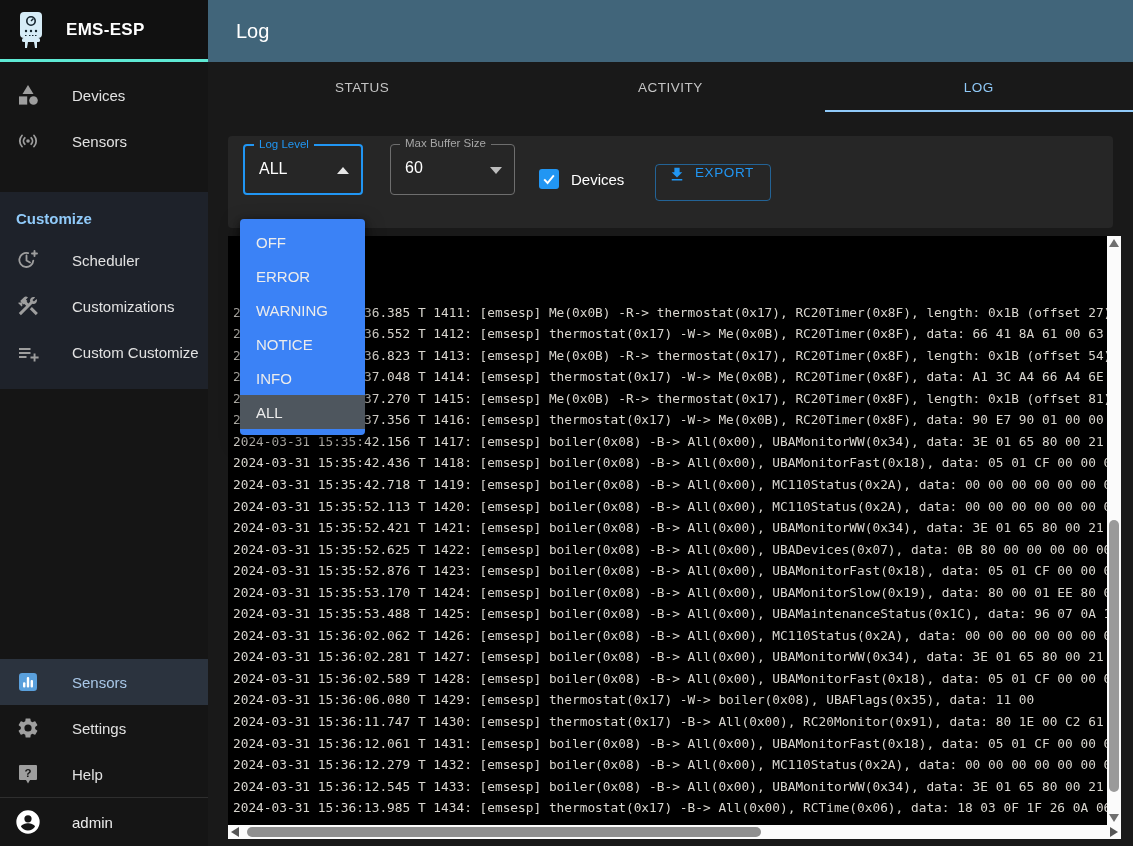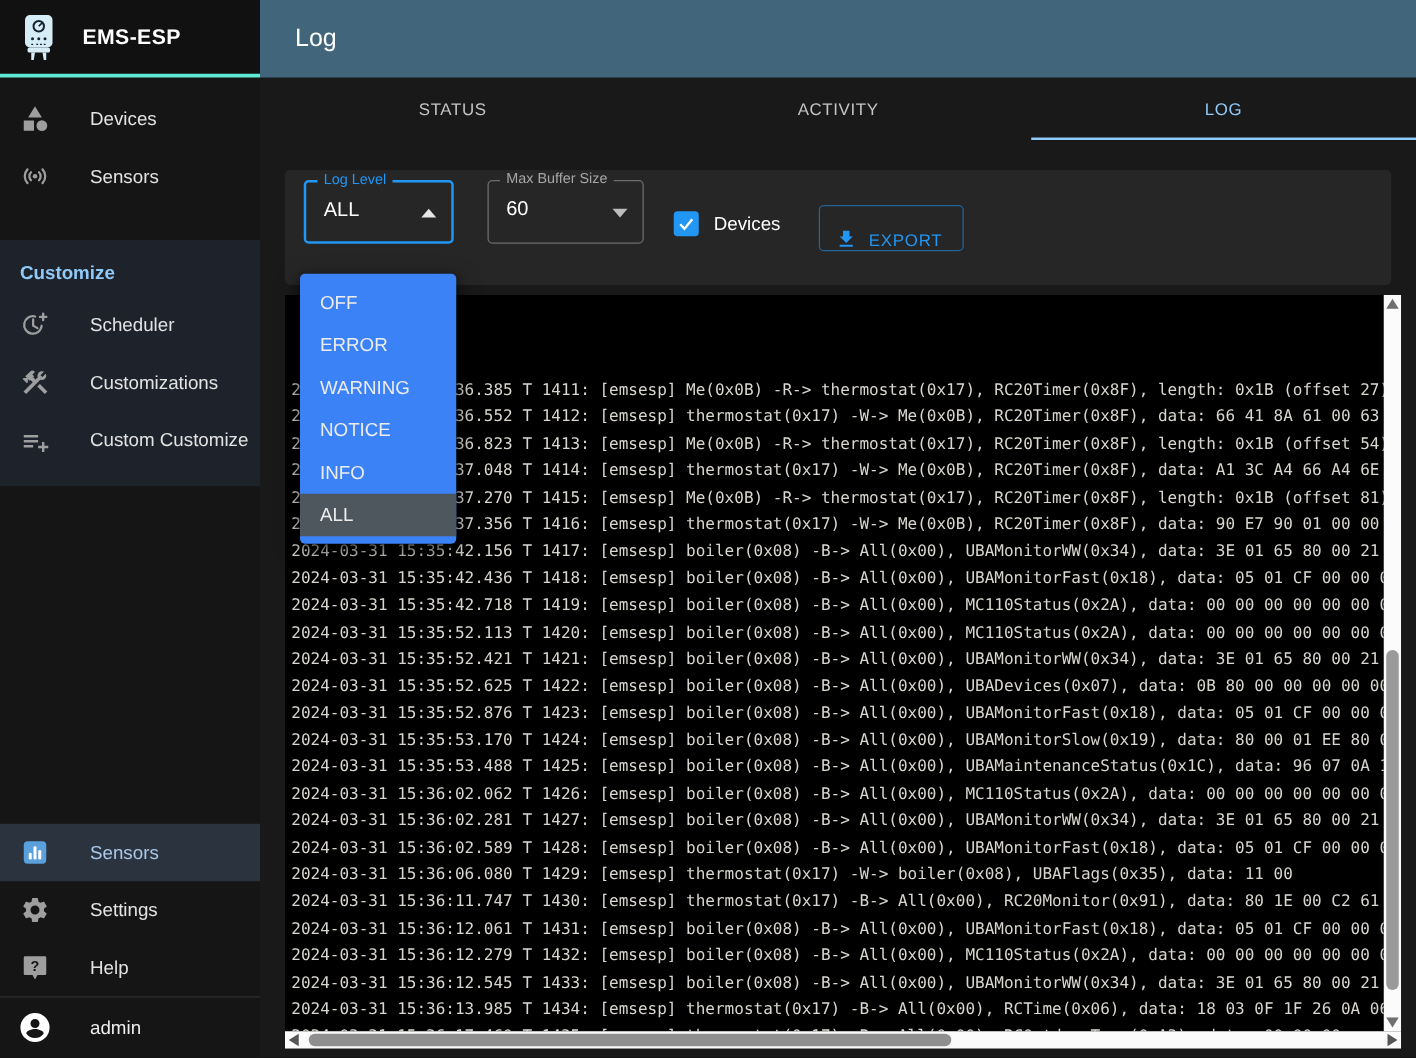--- a/index.html
+++ b/index.html
@@ -48,21 +48,21 @@
     border-left:6px solid transparent; border-right:6px solid transparent; border-bottom:7px solid #e6e6e6; }
   .caret-down { position:absolute; right:12px; top:22px; width:0; height:0;
     border-left:6px solid transparent; border-right:6px solid transparent; border-top:7px solid #bdbdbd; }
   .compact-wrap { position:absolute; left:311px; top:33px; display:flex; align-items:center; gap:12px; cursor:pointer; }
   .checkbox { width:20px; height:20px; background:#2196f3; border-radius:3px;
     display:flex; align-items:center; justify-content:center; }
   .compact-lbl { color:#fff; font-size:15px; font-weight:500; }
   .export-btn { position:absolute; left:427px; top:28px; height:37px; padding:0 16px 0 12px;
     border:1px solid rgba(33,150,243,.55); border-radius:4px; background:transparent;
     color:#2196f3; font-size:13.5px; font-weight:500; letter-spacing:.6px;
-    display:flex; align-items:flex-end; gap:9px; cursor:pointer; font-family:"Liberation Sans",sans-serif; }
+    display:flex; align-items:flex-start; gap:9px; cursor:pointer; font-family:"Liberation Sans",sans-serif; }
 
   
   .menu { position:absolute; left:32px; top:219px; width:125px; background:#3b82f6; border-radius:4px;
     padding:6px 0; box-shadow:0 6px 18px rgba(0,0,0,.55), 0 2px 6px rgba(0,0,0,.4); z-index:30; }
   .menu-item { height:34px; display:flex; align-items:center; padding-left:16px;
     color:#ececec; font-size:15px; cursor:pointer; }
   .menu-item.selected { background:#4e565e; }
 
   
   .logbox { position:absolute; left:20px; top:236px; width:893px; height:603px; background:#000; overflow:hidden; }

